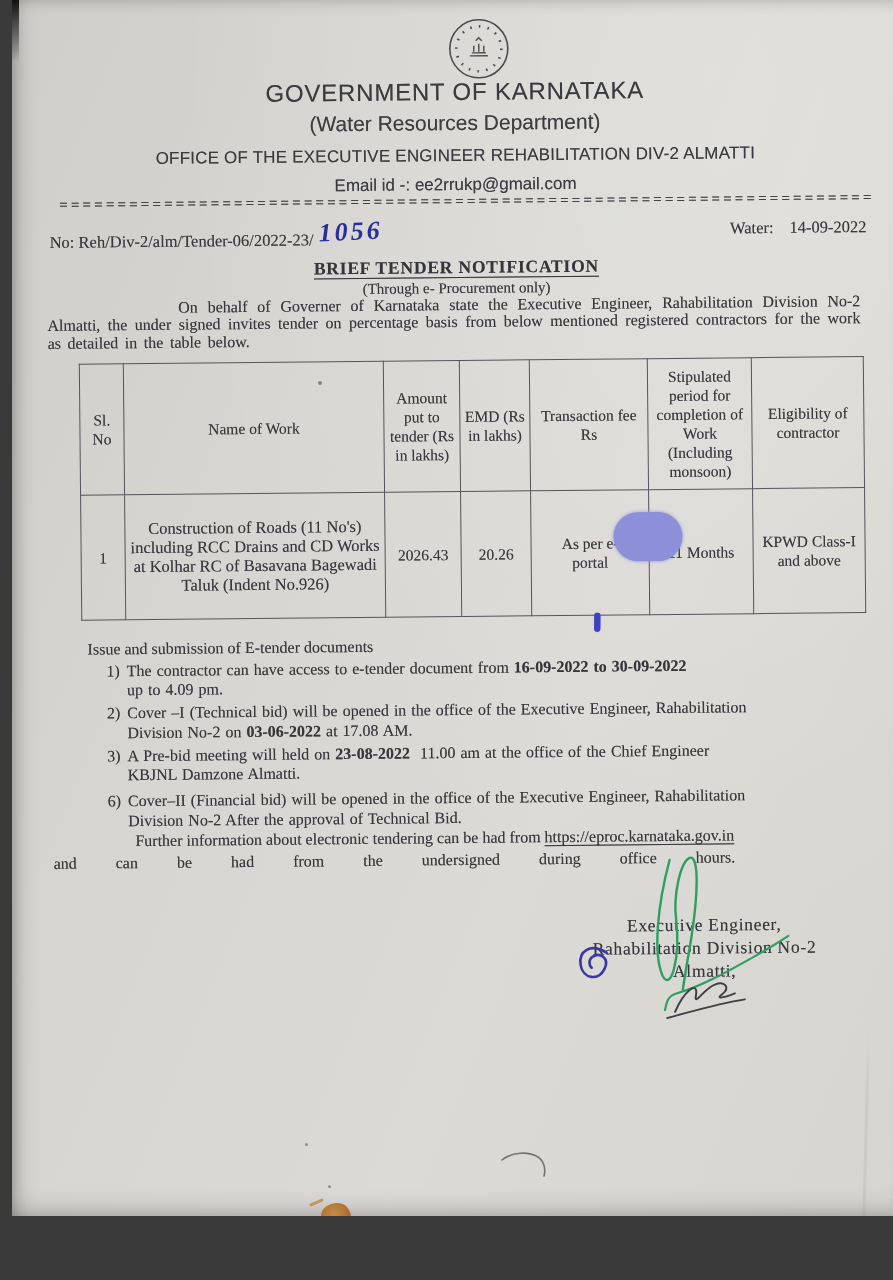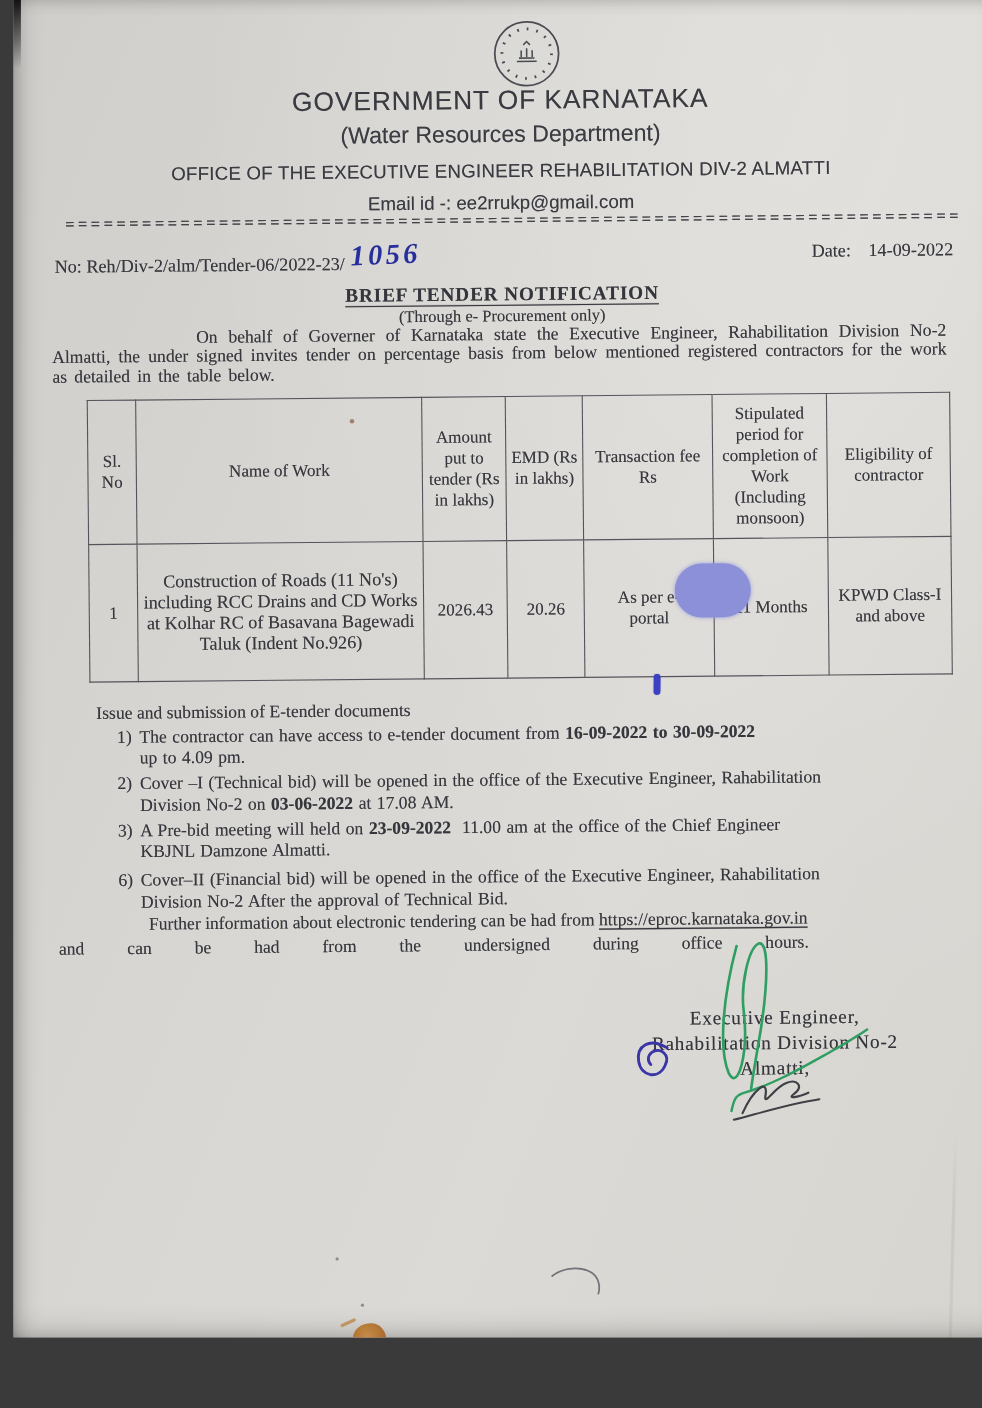--- a/index.html
+++ b/index.html
@@ -108,21 +108,21 @@
     <div class="abs ctr sans dept-title">(Water Resources Department)</div>
     <div class="abs ctr sans office-line">OFFICE OF THE EXECUTIVE ENGINEER REHABILITATION DIV-2 ALMATTI</div>
     <div class="abs ctr sans email-line">Email id -: ee2rrukp@gmail.com</div>
     <div class="abs separator">======================================================================</div>
 
     <div class="abs ref-row">
       <div>
         <span>No: Reh/Div-2/alm/Tender-06/2022-23/</span><span class="hand-number">1056</span>
       </div>
       <div class="date-group">
-        <span>Date:</span>
+        <span>Water:</span>
         <span>14-09-2022</span>
       </div>
     </div>
 
     <div class="abs ctr notice-title">BRIEF TENDER NOTIFICATION</div>
     <div class="abs ctr notice-mode">(Through e- Procurement only)</div>
     <div class="abs intro">On behalf of Governer of Karnataka state the Executive Engineer, Rahabilitation Division No-2 Almatti, the under signed invites tender on percentage basis from below mentioned registered contractors for the work as detailed in the table below.</div>
 
     <table class="tender">
       <colgroup>
@@ -167,21 +167,21 @@
       <li>
         <span class="num">1)</span>
         <span class="li-text"><span>The contractor can have access to e-tender document from </span><span class="b">16-09-2022 to 30-09-2022</span><br><span>up to 4.09 pm.</span></span>
       </li>
       <li>
         <span class="num">2)</span>
         <span class="li-text"><span>Cover –I (Technical bid) will be opened in the office of the Executive Engineer, Rahabilitation</span><br><span>Division No-2 on </span><span class="b">03-06-2022</span><span> at 17.08 AM.</span></span>
       </li>
       <li>
         <span class="num">3)</span>
-        <span class="li-text"><span>A Pre-bid meeting will held on </span><span class="b">23-09-2022</span><span>&nbsp; 11.00 am at the office of the Chief Engineer</span><br><span>KBJNL Damzone Almatti.</span></span>
+        <span class="li-text"><span>A Pre-bid meeting will held on </span><span class="b">23-08-2022</span><span>&nbsp; 11.00 am at the office of the Chief Engineer</span><br><span>KBJNL Damzone Almatti.</span></span>
       </li>
       <li class="gap-top">
         <span class="num">6)</span>
         <span class="li-text"><span>Cover–II (Financial bid) will be opened in the office of the Executive Engineer, Rahabilitation</span><br><span>Division No-2 After the approval of Technical Bid.</span></span>
       </li>
     </ul>
 
     <div class="abs further1"><span>Further information about electronic tendering can be had from </span><span class="u">https://eproc.karnataka.gov.in</span></div>
     <div class="abs further2">and can be had from the undersigned during office hours.</div>
 

